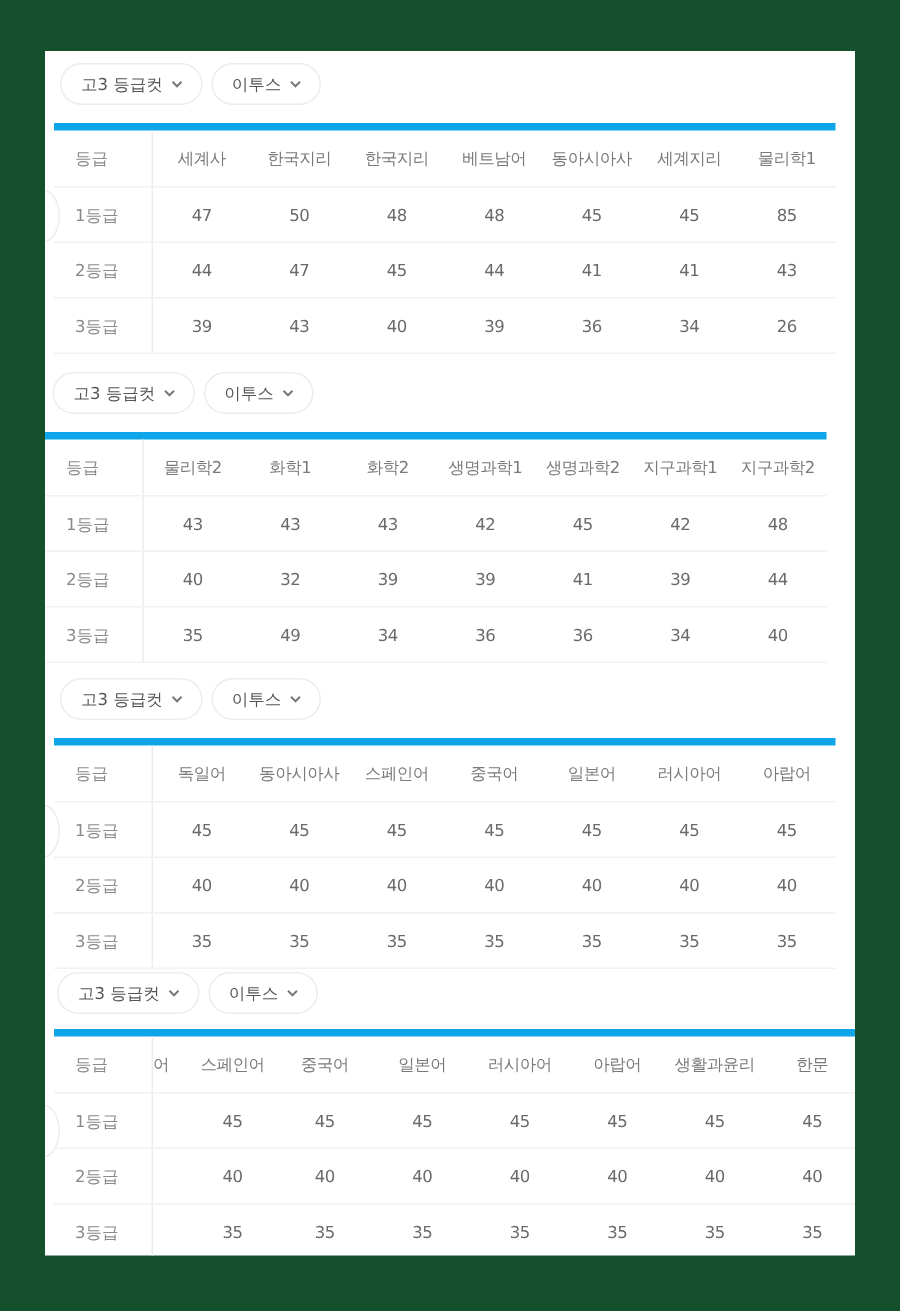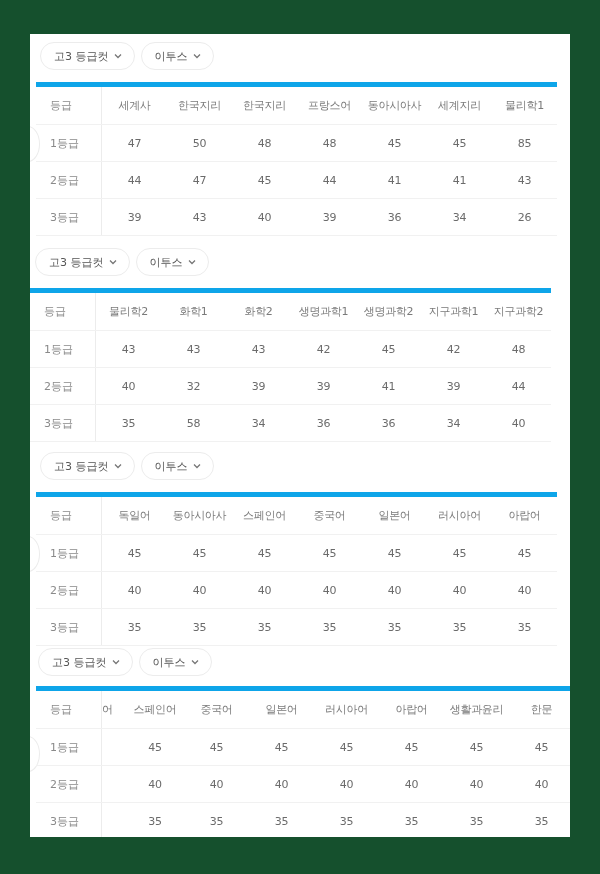--- a/index.html
+++ b/index.html
@@ -105,21 +105,21 @@
           </span>
       </div>
     </div>
     <div class="edge-bump" style="top:84px;"></div>
     <div class="tbl" style="left:6px;">
       <div class="row head">
         <div class="grade">등급</div>
         <div class="cell">세계사</div>
         <div class="cell">한국지리</div>
         <div class="cell">한국지리</div>
-        <div class="cell">프랑스어</div>
+        <div class="cell">베트남어</div>
         <div class="cell">동아시아사</div>
         <div class="cell">세계지리</div>
         <div class="cell">물리학1</div>
       </div>
       <div class="row">
         <div class="grade">1등급</div>
         <div class="cell">47</div>
         <div class="cell">50</div>
         <div class="cell">48</div>
         <div class="cell">48</div>
@@ -196,21 +196,21 @@
         <div class="cell">32</div>
         <div class="cell">39</div>
         <div class="cell">39</div>
         <div class="cell">41</div>
         <div class="cell">39</div>
         <div class="cell">44</div>
       </div>
       <div class="row">
         <div class="grade">3등급</div>
         <div class="cell">35</div>
-        <div class="cell">58</div>
+        <div class="cell">49</div>
         <div class="cell">34</div>
         <div class="cell">36</div>
         <div class="cell">36</div>
         <div class="cell">34</div>
         <div class="cell">40</div>
       </div>
     </div>
   </div>
 
   <div class="section" style="top:418px;">

